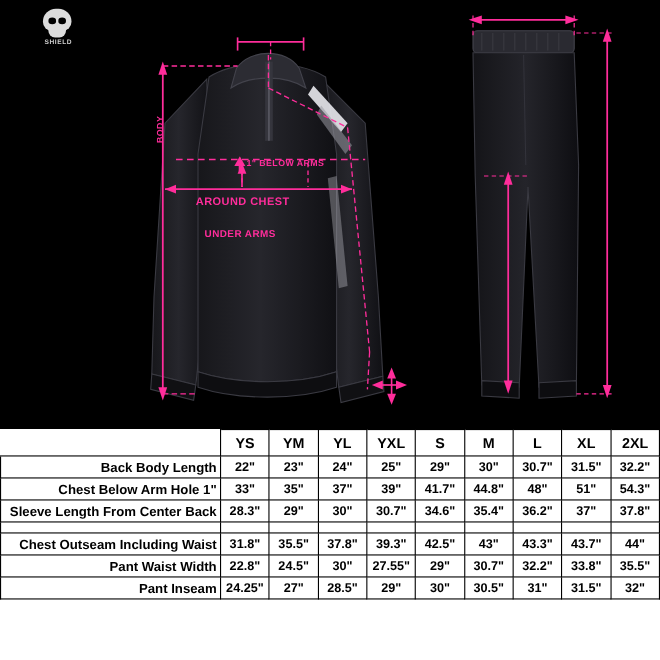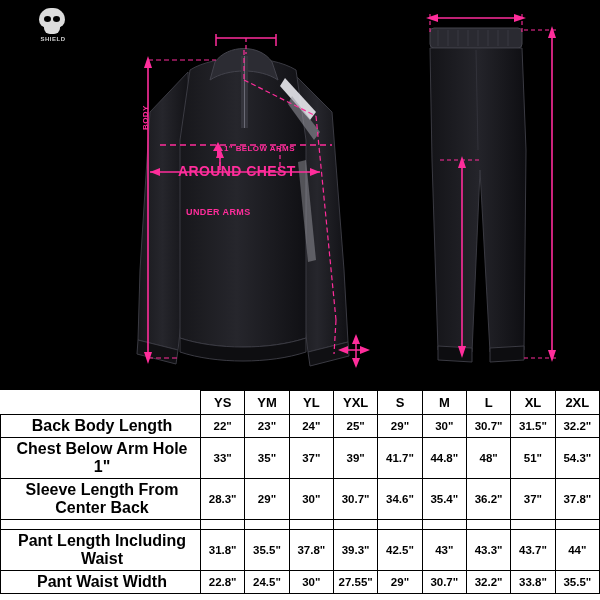--- a/index.html
+++ b/index.html
@@ -99,24 +99,24 @@
     padding-left: 40px;
   }
   th, td {
     border: 1px solid #000;
     padding: 2px 3px;
     text-align: center;
     font-weight: bold;
     height: 20px;
   }
   th.rowhead, td.rowhead {
-    text-align: center;
+    text-align: right;
     padding-left: 6px;
     width: 200px;
-    font-size: 16px;
+    font-size: 12px;
   }
   thead th { height: 24px; font-size: 13px; }
   tr.spacer td { border-left: 1px solid #000; border-right: 1px solid #000; border-top: 1px solid #000; border-bottom: 1px solid #000; height: 10px; }
   .corner { border-top: none; border-left: none; }
 </style>
 </head>
 <body>
 
 <div id="illustration">
 
@@ -194,21 +194,21 @@
       <path d="M236,314 L232,324 L240,324 Z" fill="#ff2d9b" stroke="none"></path>
       <path d="M236,348 L232,338 L240,338 Z" fill="#ff2d9b" stroke="none"></path>
       <line x1="222" y1="330" x2="246" y2="330" stroke-width="1.5"></line>
       <path d="M218,330 L228,326 L228,334 Z" fill="#ff2d9b" stroke="none"></path>
       <path d="M250,330 L240,326 L240,334 Z" fill="#ff2d9b" stroke="none"></path>
     </g>
   </svg>
 
   <div class="mlabel vert" style="left:141px; top:130px;">BODY</div>
   <div class="mlabel" style="left:224px; top:144px;">1" BELOW ARMS</div>
-  <div class="mlabel" style="left:178px; top:163px; font-size:14px;">AROUND CHEST</div>
+  <div class="mlabel" style="left:178px; top:178px; font-size:10px;">AROUND CHEST</div>
   <div class="mlabel" style="left:186px; top:185px; font-size:9px;margin-top:22px;">UNDER ARMS</div>
 
   <svg style="position:absolute; left:212px; top:142px;" width="12" height="14" viewBox="0 0 12 14">
     <path d="M6,0 L11,9 L1,9 Z" fill="#ff2d9b"></path>
     <rect x="5" y="8" width="2" height="6" fill="#ff2d9b"></rect>
   </svg>
 
   <svg class="garment" id="pants" width="170" height="375" viewBox="0 0 170 375">
     <defs>
       <linearGradient id="pg" x1="0" y1="0" x2="1" y2="0">
@@ -319,21 +319,21 @@
         <td></td>
         <td></td>
         <td></td>
         <td></td>
         <td></td>
         <td></td>
         <td></td>
         <td></td>
       </tr>
       <tr>
-        <td class="rowhead">Pant Length Including Waist</td>
+        <td class="rowhead">Chest Outseam Including Waist</td>
         <td>31.8"</td>
         <td>35.5"</td>
         <td>37.8"</td>
         <td>39.3"</td>
         <td>42.5"</td>
         <td>43"</td>
         <td>43.3"</td>
         <td>43.7"</td>
         <td>44"</td>
       </tr>
@@ -342,15 +342,27 @@
         <td>22.8"</td>
         <td>24.5"</td>
         <td>30"</td>
         <td>27.55"</td>
         <td>29"</td>
         <td>30.7"</td>
         <td>32.2"</td>
         <td>33.8"</td>
         <td>35.5"</td>
       </tr>
+      <tr>
+        <td class="rowhead">Pant Inseam</td>
+        <td>24.25"</td>
+        <td>27"</td>
+        <td>28.5"</td>
+        <td>29"</td>
+        <td>30"</td>
+        <td>30.5"</td>
+        <td>31"</td>
+        <td>31.5"</td>
+        <td>32"</td>
+      </tr>
     </tbody>
   </table>
 </div>
 
 </body></html>

